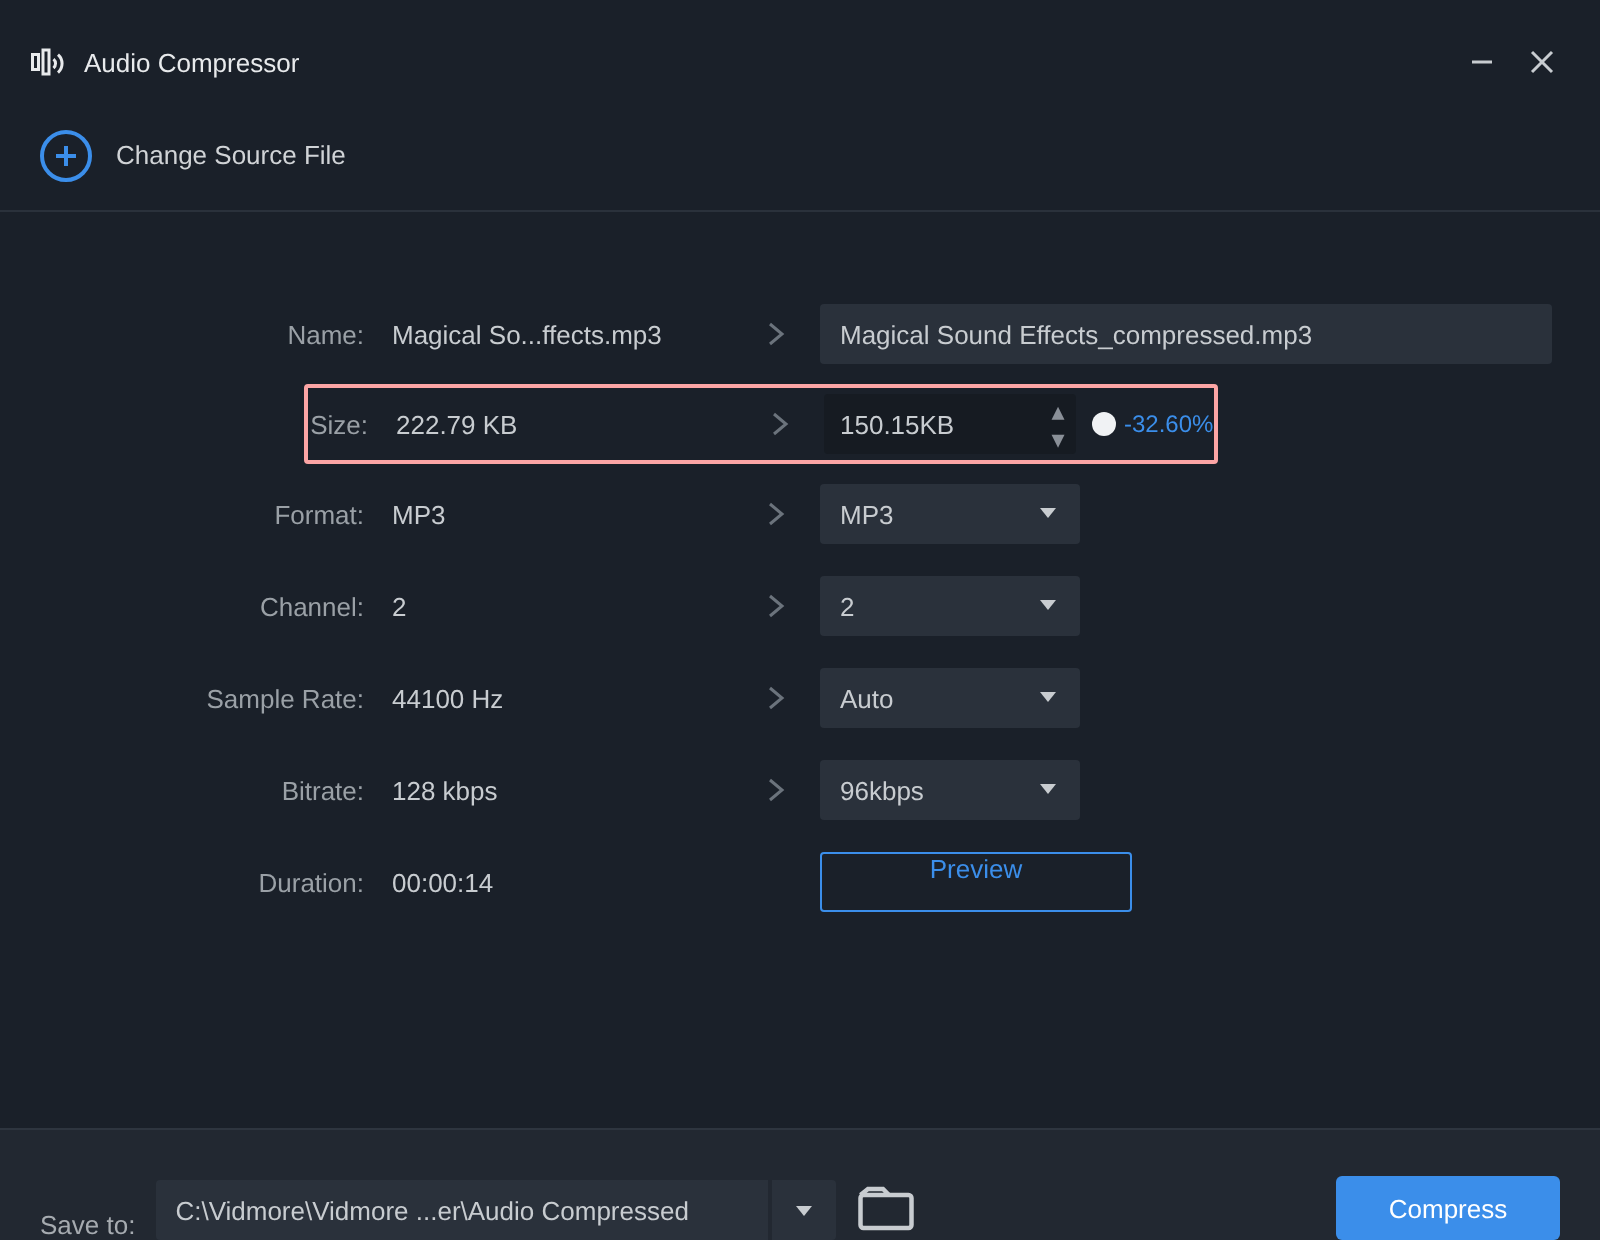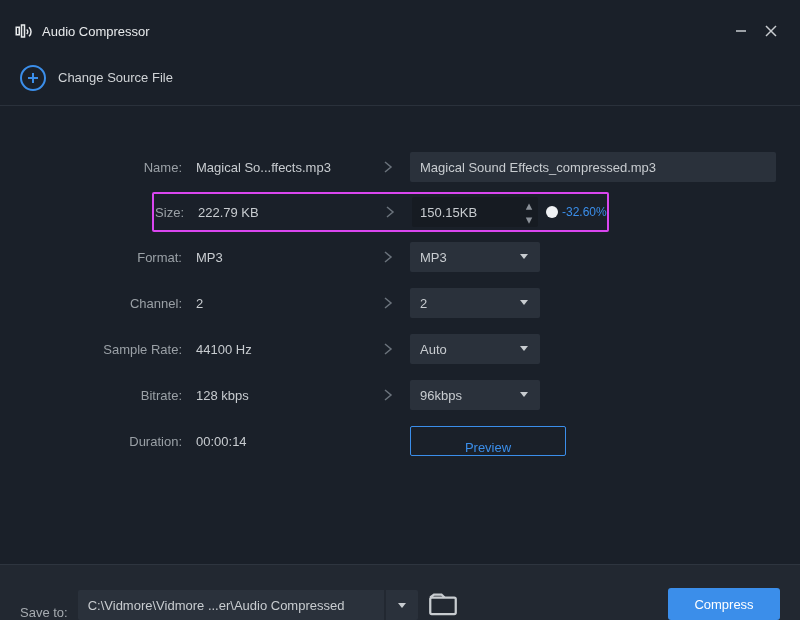--- a/index.html
+++ b/index.html
@@ -23,21 +23,21 @@
   
   .form { padding: 38px 24px 0 24px; }
   .row { display: flex; align-items: center; height: 46px; }
   .row .lbl { width: 172px; text-align: right; color: #9aa0a6; padding-right: 14px; }
   .row .cur { width: 170px; color: #c8ccd0; }
   .row .chev { width: 44px; display: flex; justify-content: center; color: #6b737c; }
   .row .chev svg { width: 10px; height: 14px; }
   .row .ctl { flex: 1; display: flex; align-items: center; }
 
   
-  .size-wrap { border: 2px solid #d946ef; border-radius: 2px; padding: 0 0; margin-left: 128px; display: flex; align-items: center; height: 40px; }
+  .size-wrap { border: 2px solid #fca5a5; border-radius: 2px; padding: 0 0; margin-left: 128px; display: flex; align-items: center; height: 40px; }
   .size-wrap .lbl { width: 44px; text-align: right; color: #9aa0a6; padding-right: 14px; }
   .size-wrap .cur { width: 170px; color: #c8ccd0; }
   .size-wrap .chev { width: 44px; display: flex; justify-content: center; color: #6b737c; }
   .size-wrap .chev svg { width: 10px; height: 14px; }
 
   
   .text-field { background: #2a313b; height: 30px; display: flex; align-items: center; padding: 0 10px; color: #c8ccd0; flex: 1; border-radius: 2px; max-width: 388px; }
 
   
   .spinner { background: #161b22; height: 30px; width: 126px; display: flex; align-items: center; border-radius: 2px; }
@@ -52,21 +52,21 @@
   .track .thumb { position: absolute; width: 12px; height: 12px; background: #f0f2f4; border-radius: 50%; top: 50%; transform: translate(-50%, -50%); }
   .pct { color: #3b8eea; font-size: 12px; white-space: nowrap; }
 
   
   .select { background: #2a313b; height: 30px; width: 130px; display: flex; align-items: center; padding: 0 10px; border-radius: 2px; cursor: pointer; }
   .select .val { flex: 1; color: #c8ccd0; }
   .select .caret { color: #c8ccd0; }
   .select .caret svg { width: 12px; height: 12px; }
 
   
-  .preview-btn { border: 1px solid #3b8eea; color: #3b8eea; background: transparent; width: 156px; height: 30px; display: flex; align-items: flex-end; justify-content: center; border-radius: 2px; cursor: pointer; }
+  .preview-btn { border: 1px solid #3b8eea; color: #3b8eea; background: transparent; width: 156px; height: 30px; display: flex; align-items: flex-start; justify-content: center; border-radius: 2px; cursor: pointer; }
 
   
   .bottom { position: absolute; bottom: 0; left: 0; right: 0; height: 56px; background: #222831; display: flex; align-items: flex-end; padding: 0 20px; border-top: 1px solid #2e353f; }
   .bottom .save-lbl { color: #a6abb0; margin-right: 10px; }
   .path-combo { display: flex; align-items: center; flex: 1; max-width: 340px; }
   .path-field { background: #2a313b; height: 30px; flex: 1; display: flex; align-items: center; padding: 0 10px; color: #c8ccd0; border-radius: 2px 0 0 2px; overflow:hidden; white-space:nowrap; }
   .path-dd { background: #2a313b; width: 32px; height: 30px; display: flex; align-items: center; justify-content: center; margin-left: 2px; border-radius: 0 2px 2px 0; cursor: pointer; color:#c8ccd0; }
   .path-dd svg { width: 12px; height: 12px; }
   .folder-btn { width: 30px; height: 30px; display: flex; align-items: center; justify-content: center; margin-left: 10px; color: #c8ccd0; cursor: pointer; }
   .compress-btn { margin-left: auto; background: #3b8eea; color: #fff; height: 32px; width: 112px; display: flex; align-items: center; justify-content: center; border-radius: 3px; cursor: pointer; font-weight: 500; }

